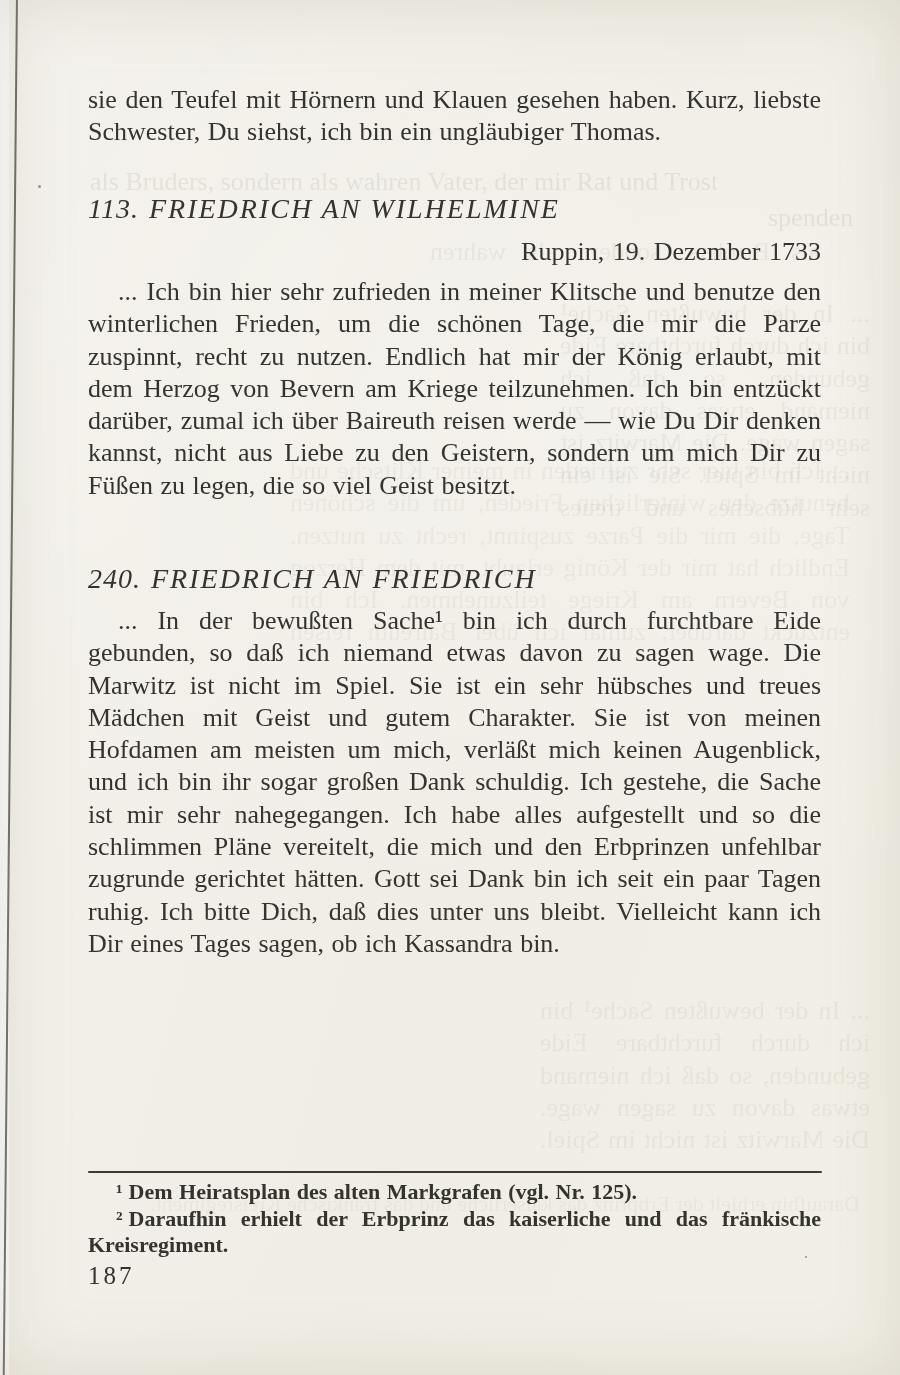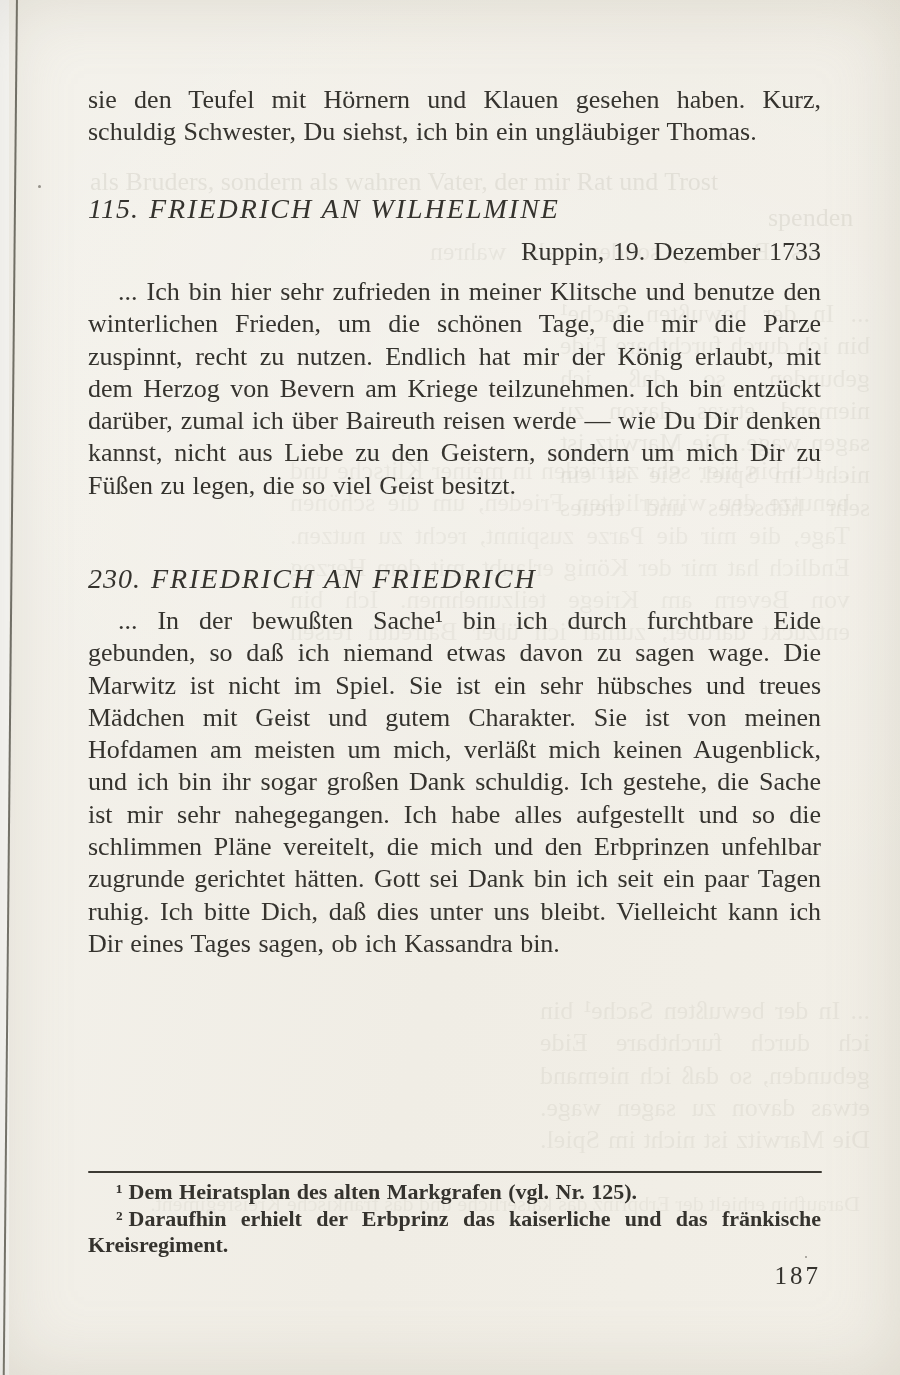--- a/index.html
+++ b/index.html
@@ -91,21 +91,21 @@
     line-height: 26.5px;
     text-align: justify;
     text-indent: 28px;
     word-spacing: 1px;
     hyphens: manual;
     font-weight: bold;
   }
   .fn .fn-marker { margin-right: 6px; }
   .pageno {
     position: absolute; left: 88px; top: 1262px; width: 733px;
-    text-align: right;
+    text-align: left;
     font-size: 25px;
     letter-spacing: 3px;
   }
   .speck { position: absolute; background: #55524a; border-radius: 50%; opacity: .6; }
   .speck-1 { left: 38px; top: 185px; width: 3px; height: 3px; }
   .speck-2 { left: 805px; top: 1256px; width: 2px; height: 2px; }
 </style>
 </head>
 <body>
 
@@ -118,34 +118,34 @@
 
   <div class="ghost" style="left:90px; top:166px; width:790px; height:32px;">als Bruders, sondern als wahren Vater, der mir Rat und Trost</div>
   <div class="ghost" style="left:768px; top:202px; width:120px; height:32px;">spenden kann.</div>
   <div class="ghost mirror" style="left:430px; top:236px; width:390px; height:30px;">als Bruders, sondern als wahren Vater, der mir Rat und Trost</div>
   <div class="ghost mirror" style="left:560px; top:298px; width:310px; height:222px;">... In der bewußten Sache¹ bin ich durch furchtbare Eide gebunden, so daß ich niemand etwas davon zu sagen wage. Die Marwitz ist nicht im Spiel. Sie ist ein sehr hübsches und treues Mädchen mit Geist und gutem Charakter. Sie ist von meinen Hofdamen am meisten um mich, verläßt mich keinen Augenblick, und ich bin ihr sogar großen Dank schuldig. Ich gestehe, die Sache ist mir sehr nahegegangen. Ich habe alles aufgestellt und so die schlimmen Pläne vereitelt, die mich und den Erbprinzen unfehlbar zugrunde gerichtet hätten. Gott sei Dank bin ich seit ein paar Tagen ruhig. Ich bitte Dich, daß dies unter uns bleibt. Vielleicht kann ich Dir eines Tages sagen, ob ich Kassandra bin.</div>
   <div class="ghost mirror" style="left:290px; top:455px; width:560px; height:188px; opacity:.08;">... Ich bin hier sehr zufrieden in meiner Klitsche und be­nutze den winterlichen Frieden, um die schönen Tage, die mir die Parze zuspinnt, recht zu nutzen. Endlich hat mir der König erlaubt, mit dem Herzog von Bevern am Kriege teil­zunehmen. Ich bin entzückt darüber, zumal ich über Baireuth reisen werde — wie Du Dir denken kannst, nicht aus Liebe zu den Geistern, sondern um mich Dir zu Füßen zu legen, die so viel Geist besitzt.</div>
   <div class="ghost mirror" style="left:540px; top:995px; width:330px; height:168px;">... In der bewußten Sache¹ bin ich durch furchtbare Eide gebunden, so daß ich niemand etwas davon zu sagen wage. Die Marwitz ist nicht im Spiel. Sie ist ein sehr hübsches und treues Mädchen mit Geist und gutem Charakter. Sie ist von meinen Hofdamen am meisten um mich, verläßt mich keinen Augenblick, und ich bin ihr sogar großen Dank schuldig. Ich gestehe, die Sache ist mir sehr nahegegangen. Ich habe alles aufgestellt und so die schlimmen Pläne vereitelt, die mich und den Erbprinzen unfehlbar zugrunde gerichtet hätten. Gott sei Dank bin ich seit ein paar Tagen ruhig. Ich bitte Dich, daß dies unter uns bleibt. Vielleicht kann ich Dir eines Tages sagen, ob ich Kassandra bin.</div>
   <div class="ghost mirror" style="left:60px; top:1190px; width:800px; height:68px; font-size:22px; line-height:27px; opacity:.07;">Daraufhin erhielt der Erbprinz das kaiserliche und das fränkische Kreis­regiment.</div>
 
   <div class="textcol intro">
-    <p class="body">sie den Teufel mit Hörnern und Klauen gesehen haben. Kurz, schuldig Schwester, Du siehst, ich bin ein ungläubiger Thomas.</p>
+    <p class="body">sie den Teufel mit Hörnern und Klauen gesehen haben. Kurz, liebste Schwester, Du siehst, ich bin ein ungläubiger Thomas.</p>
   </div>
 
   <section class="textcol letter-129">
     <h2 class="letter-heading">
-      <span class="num">115.</span><span>FRIEDRICH AN WILHELMINE</span>
+      <span class="num">113.</span><span>FRIEDRICH AN WILHELMINE</span>
     </h2>
     <div class="dateline">Ruppin, 19. Dezember 1733</div>
     <p class="body indent">... Ich bin hier sehr zufrieden in meiner Klitsche und be­nutze den winterlichen Frieden, um die schönen Tage, die mir die Parze zuspinnt, recht zu nutzen. Endlich hat mir der König erlaubt, mit dem Herzog von Bevern am Kriege teil­zunehmen. Ich bin entzückt darüber, zumal ich über Baireuth reisen werde — wie Du Dir denken kannst, nicht aus Liebe zu den Geistern, sondern um mich Dir zu Füßen zu legen, die so viel Geist besitzt.</p>
   </section>
 
   <section class="textcol letter-130">
     <h2 class="letter-heading">
-      <span class="num">230.</span><span>FRIEDRICH AN FRIEDRICH</span>
+      <span class="num">240.</span><span>FRIEDRICH AN FRIEDRICH</span>
     </h2>
     <p class="body indent">... In der bewußten Sache¹ bin ich durch furchtbare Eide gebunden, so daß ich niemand etwas davon zu sagen wage. Die Marwitz ist nicht im Spiel. Sie ist ein sehr hübsches und treues Mädchen mit Geist und gutem Charakter. Sie ist von meinen Hofdamen am meisten um mich, verläßt mich keinen Augenblick, und ich bin ihr sogar großen Dank schuldig. Ich gestehe, die Sache ist mir sehr nahegegangen. Ich habe alles aufgestellt und so die schlimmen Pläne vereitelt, die mich und den Erbprinzen unfehlbar zugrunde gerichtet hätten. Gott sei Dank bin ich seit ein paar Tagen ruhig. Ich bitte Dich, daß dies unter uns bleibt. Vielleicht kann ich Dir eines Tages sagen, ob ich Kassandra bin.</p>
   </section>
 
   <div class="fn-rule"></div>
   <div class="textcol footnotes">
     <p class="fn">
       <span class="fn-marker">¹</span><span>Dem Heiratsplan des alten Markgrafen (vgl. Nr. 125).</span>
     </p>
     <p class="fn">

